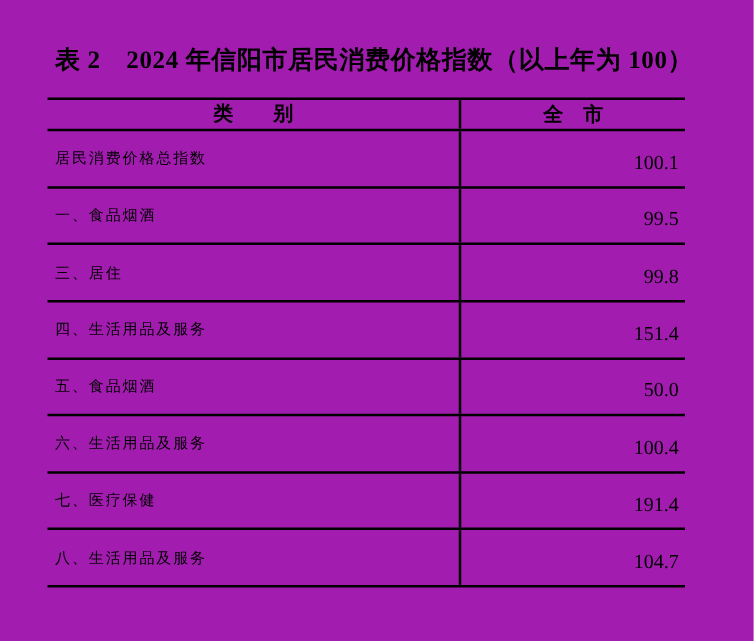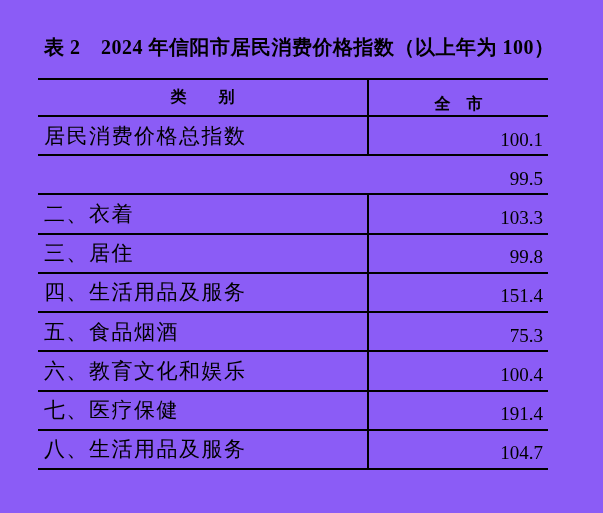--- a/index.html
+++ b/index.html
@@ -1,21 +1,21 @@
 <!DOCTYPE html>
 <html><head>
 <meta charset="utf-8">
 <style>
   * { margin: 0; padding: 0; box-sizing: border-box; }
   html, body { background: #ffffff; }
   .page {
     position: relative;
     width: 603px;
     height: 513px;
-    background: #8b5cf6;
+    background: #a21caf;
     overflow: hidden;
     font-family: "Liberation Serif", serif;
     color: #000000;
   }
   .doc-title {
     position: absolute;
     left: 44px;
     top: 34px;
     font-size: 20px;
     font-weight: bold;
@@ -41,43 +41,43 @@
     flex: 0 0 23px;
   }
   .cell {
     display: flex;
     align-items: center;
   }
   .cell.cat {
     width: 331px;
     border-right: 2px solid #000000;
     padding-left: 6px;
-    font-size: 21px;
+    font-size: 12px;
     letter-spacing: 1.5px;
   }
   .cell.val {
     flex: 1 1 auto;
     justify-content: flex-end;
     padding-right: 5px;
     padding-top: 8px;
-    font-size: 19px;
+    font-size: 16px;
   }
   .header-row .cell {
     font-weight: bold;
     font-size: 16px;
   }
   .header-row .cell.cat {
     justify-content: center;
     padding-left: 0;
     letter-spacing: 0;
   }
   .header-row .cell.val {
     justify-content: center;
     padding-right: 0;
-    padding-top: 14px;
+    padding-top: 2px;
     text-align: right;
   }
 </style>
 </head>
 <body>
 
 <div class="page">
 
   <div class="doc-title">表 2　2024 年信阳市居民消费价格指数（以上年为 100）</div>
 
@@ -86,45 +86,42 @@
       <div class="cell cat">类　　别</div>
       <div class="cell val">全　市</div>
     </div>
 
   <div class="t-row">
     <div class="cell cat">居民消费价格总指数</div>
     <div class="cell val">100.1</div>
   </div>
 
   <div class="t-row">
+    <div class="cell cat">一、食品烟酒</div>
     <div class="cell val">99.5</div>
   </div>
 
-  <div class="t-row">
-    <div class="cell cat">二、衣着</div>
-    <div class="cell val">103.3</div>
-  </div>
 
   <div class="t-row">
     <div class="cell cat">三、居住</div>
     <div class="cell val">99.8</div>
   </div>
 
   <div class="t-row">
     <div class="cell cat">四、生活用品及服务</div>
     <div class="cell val">151.4</div>
   </div>
 
   <div class="t-row">
     <div class="cell cat">五、食品烟酒</div>
-    <div class="cell val">75.3</div>
+    <div class="cell val">50.0</div>
   </div>
 
   <div class="t-row">
-    <div class="cell cat">六、教育文化和娱乐</div>
+    <div class="cell cat">六、生活用品及服务</div>
     <div class="cell val">100.4</div>
   </div>
 
   <div class="t-row">
     <div class="cell cat">七、医疗保健</div>
     <div class="cell val">191.4</div>
   </div>
 
   <div class="t-row">
     <div class="cell cat">八、生活用品及服务</div>

